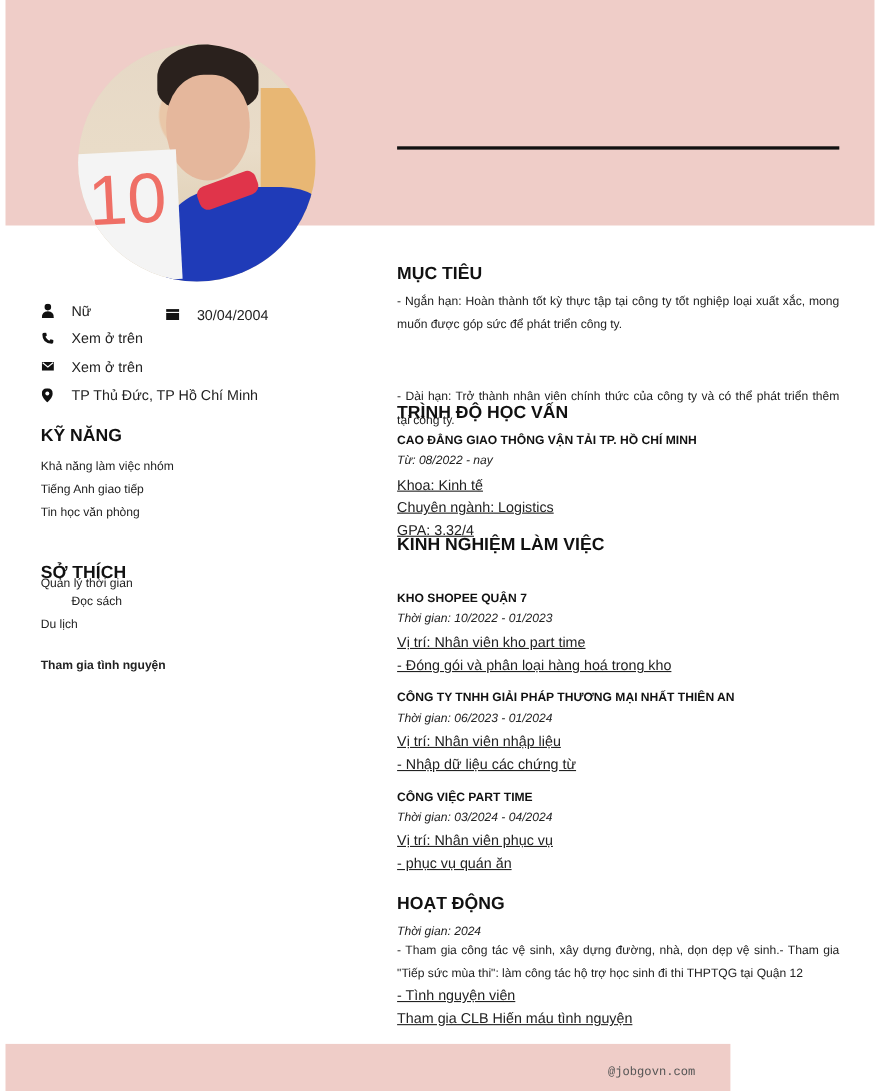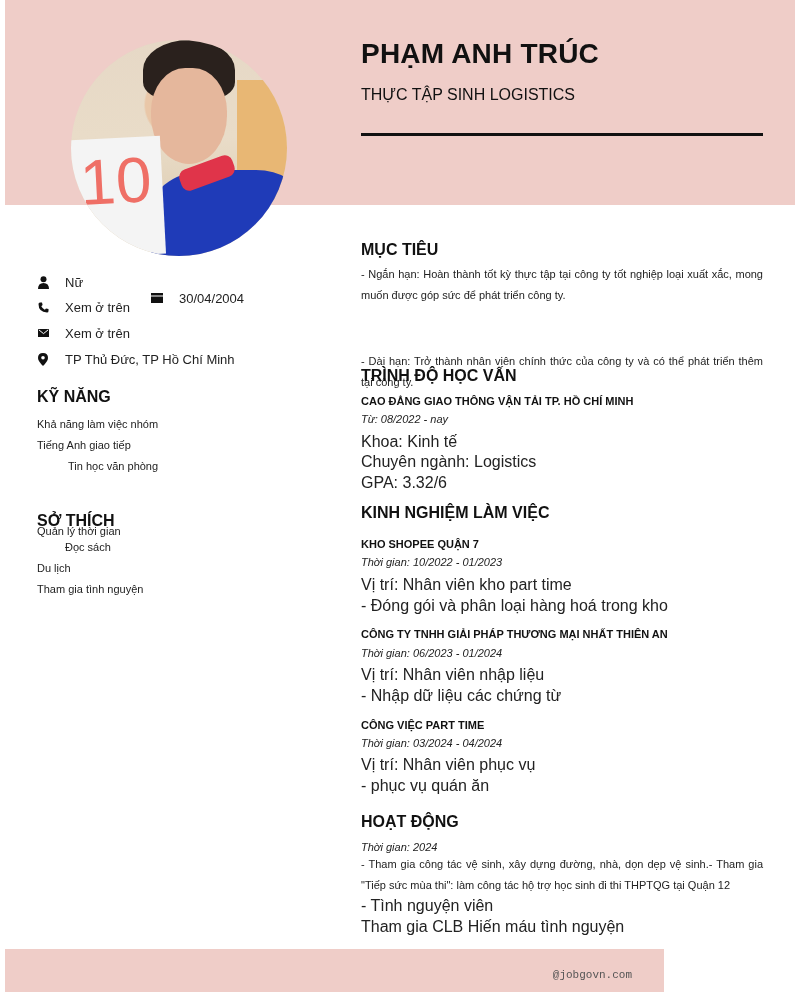--- a/index.html
+++ b/index.html
@@ -31,54 +31,52 @@
     .ico svg { display: block; }
 
     .sec-title-left { position: absolute; left: 0; font-size: 16px; font-weight: bold; color: #111; }
     .small-item { position: absolute; left: 0; font-size: 11px; color: #222; }
 
     .right-col { position: absolute; left: 356px; top: 0; width: 402px; }
     .sec-title { position: absolute; left: 0; font-size: 16px; font-weight: bold; color: #111; }
     .p { position: absolute; left: 0; width: 402px; font-size: 11px; line-height: 21px; color: #222; text-align: justify; }
     .org { position: absolute; left: 0; font-size: 11px; font-weight: bold; color: #111; }
     .it { position: absolute; left: 0; font-size: 11px; font-style: italic; color: #222; }
-    .ln { position: absolute; left: 0; font-size: 16px; color: #222; }
+    .ln { position: absolute; left: 0; font-size: 13px; color: #222; text-decoration: underline; }
   </style>
 </head>
 <body>
 
 <div class="page">
   <div class="header-band"></div>
 
   <div class="avatar">
     <div class="bg-orange"></div>
     <div class="shirt"></div>
     <div class="collar"></div>
     <div class="hair"></div>
     <div class="face"></div>
     <div class="paper">
         <span>10</span>
       </div>
   </div>
 
-  <div class="name">PHẠM ANH TRÚC</div>
-  <div class="job-title">THỰC TẬP SINH LOGISTICS</div>
   <div class="title-rule"></div>
 
   <div class="left-col">
     <div class="contact-row" style="top:0;">
       <span class="ico">
         <svg width="11" height="13" viewBox="0 0 11 13">
             <circle cx="5.5" cy="3.2" r="3" fill="#111"></circle>
             <path d="M0 13 Q0 7 5.5 7 Q11 7 11 13 Z" fill="#111"></path>
           </svg>
       </span>
       <span>Nữ</span>
     </div>
-    <div class="contact-row" style="top:16px; left:114px;">
+    <div class="contact-row" style="top:4px; left:114px;">
       <span class="ico">
         <svg width="12" height="10" viewBox="0 0 12 10">
             <rect x="0" y="0" width="12" height="2.5" fill="#111"></rect>
             <rect x="0" y="3.5" width="12" height="6.5" fill="#111"></rect>
           </svg>
       </span>
       <span>30/04/2004</span>
     </div>
     <div class="contact-row" style="top:25px;">
       <span class="ico">
@@ -103,42 +101,42 @@
             <path d="M5 0 Q10 0 10 5 Q10 8 5 13 Q0 8 0 5 Q0 0 5 0 Z" fill="#111"></path>
             <circle cx="5" cy="4.8" r="1.8" fill="#fff"></circle>
           </svg>
       </span>
       <span>TP Thủ Đức, TP Hồ Chí Minh</span>
     </div>
 
     <div class="sec-title-left" style="top:116px;">KỸ NĂNG</div>
     <div class="small-item" style="top:146px;">Khả năng làm việc nhóm</div>
     <div class="small-item" style="top:167px;">Tiếng Anh giao tiếp</div>
-    <div class="small-item" style="top:188px;margin-left:31px;">Tin học văn phòng</div>
+    <div class="small-item" style="top:188px;">Tin học văn phòng</div>
     <div class="small-item" style="top:209px;margin-top:44px;">Quản lý thời gian</div>
 
     <div class="sec-title-left" style="top:240px;">SỞ THÍCH</div>
     <div class="small-item" style="top:269px;padding-left:28px;">Đọc sách</div>
     <div class="small-item" style="top:290px;text-align:right;">Du lịch</div>
-    <div class="small-item" style="top:311px;">Tham gia tình nguyện</div>
+    <div class="small-item" style="top:327px;font-weight:bold;">Tham gia tình nguyện</div>
   </div>
 
   <div class="right-col">
     <div class="sec-title" style="top:241px;">MỤC TIÊU</div>
     <div class="p" style="top:264px;">- Ngắn hạn: Hoàn thành tốt kỳ thực tập tại công ty tốt nghiệp loại xuất xắc, mong muốn được góp sức để phát triển công ty.</div>
     <div class="p" style="top:306px;margin-top:45px;">- Dài hạn: Trở thành nhân viên chính thức của công ty và có thể phát triển thêm tại công ty.</div>
 
     <div class="sec-title" style="top:367px;">TRÌNH ĐỘ HỌC VẤN</div>
     <div class="org" style="top:395px;">CAO ĐẲNG GIAO THÔNG VẬN TẢI TP. HỒ CHÍ MINH</div>
     <div class="it" style="top:413px;">Từ: 08/2022 - nay</div>
     <div class="ln" style="top:433px;">Khoa: Kinh tế</div>
     <div class="ln" style="top:453px;">Chuyên ngành: Logistics</div>
-    <div class="ln" style="top:474px;">GPA: 3.32/6</div>
+    <div class="ln" style="top:474px;">GPA: 3.32/4</div>
 
-    <div class="sec-title" style="top:504px;">KINH NGHIỆM LÀM VIỆC</div>
+    <div class="sec-title" style="top:487px;">KINH NGHIỆM LÀM VIỆC</div>
 
     <div class="org" style="top:538px;">KHO SHOPEE QUẬN 7</div>
     <div class="it" style="top:556px;">Thời gian: 10/2022 -  01/2023</div>
     <div class="ln" style="top:576px;">Vị trí: Nhân viên kho part time</div>
     <div class="ln" style="top:597px;">- Đóng gói và phân loại hàng hoá trong kho</div>
 
     <div class="org" style="top:628px;">CÔNG TY TNHH GIẢI PHÁP THƯƠNG MẠI NHẤT THIÊN AN</div>
     <div class="it" style="top:647px;">Thời gian:  06/2023 -  01/2024</div>
     <div class="ln" style="top:666px;">Vị trí: Nhân viên nhập liệu</div>
     <div class="ln" style="top:687px;">- Nhập dữ liệu các chứng từ</div>

